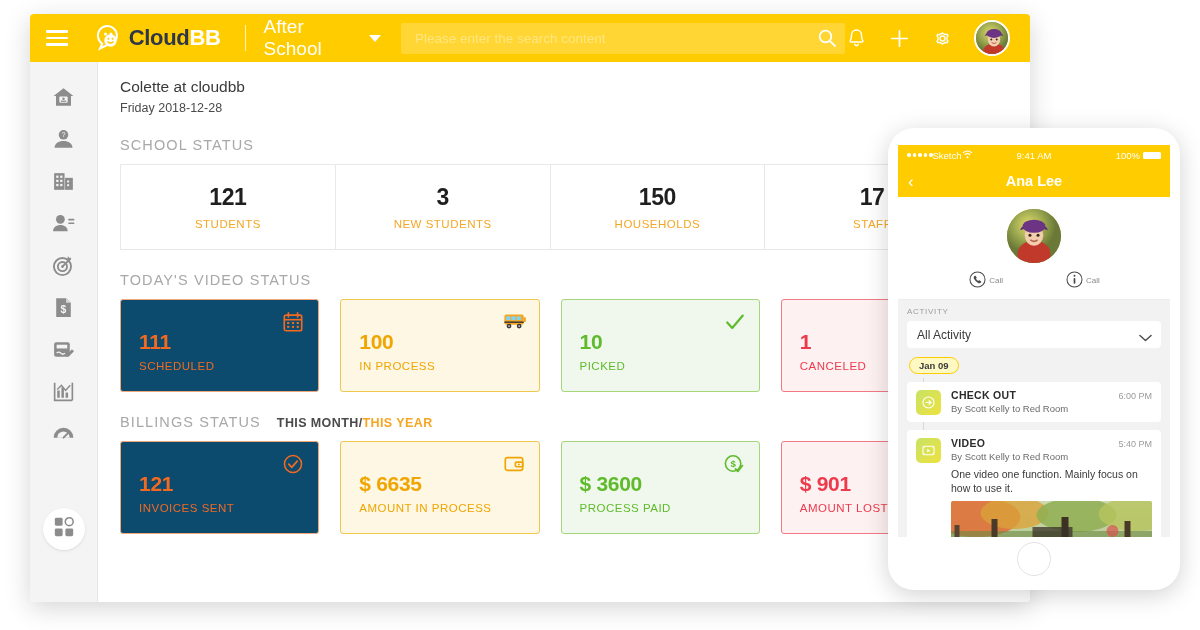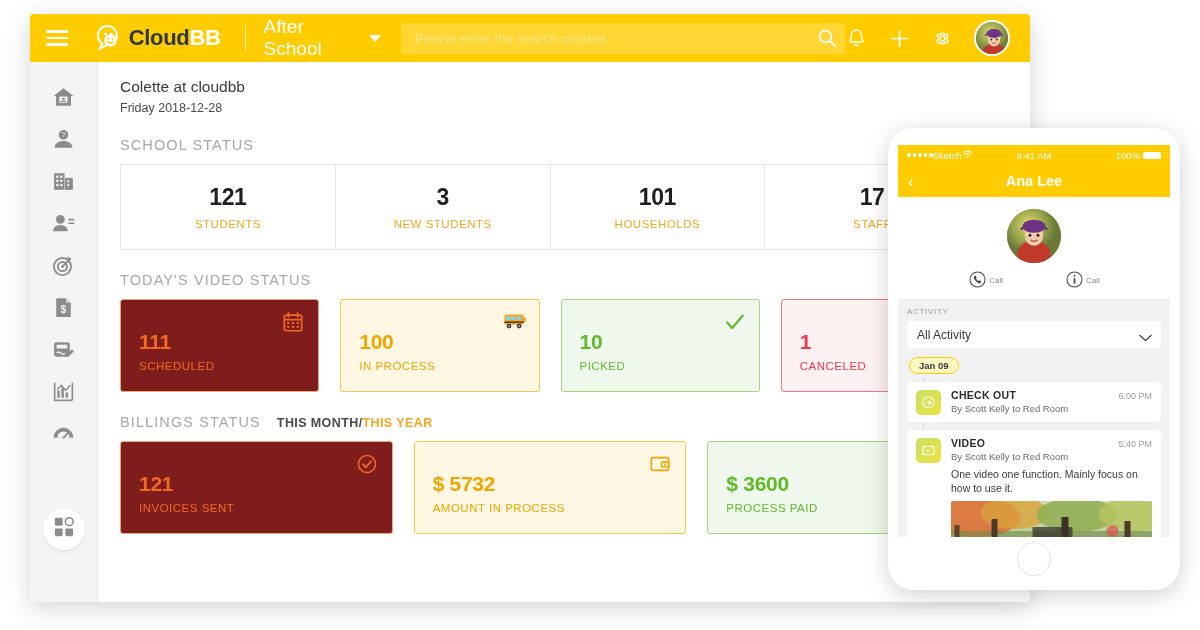--- a/index.html
+++ b/index.html
@@ -111,21 +111,21 @@
   
   .card-row { display: flex; gap: 21px; width: 860px; }
   .kcard {
     flex: 1; height: 93px; border-radius: 3px; border: 1px solid #ccc;
     position: relative; padding: 30px 0 0 18px;
   }
   .kcard .kicon { position: absolute; right: 14px; top: 11px; width: 22px; height: 22px; }
   .kcard .knum { font-size: 21px; font-weight: bold; letter-spacing: -0.3px; }
   .kcard .kcap { font-size: 11.5px; letter-spacing: .5px; margin-top: 6px; }
 
-  .k-orange { background: #7f1d1d; border-color: #F0A878; }
+  .k-orange { background: #0c4a6e; border-color: #F0A878; }
   .k-orange .knum, .k-orange .kcap { color: #F26A21; }
   .k-yellow { background: #FDF7E3; border-color: #EFC94C; }
   .k-yellow .knum, .k-yellow .kcap { color: #F0A500; }
   .k-green  { background: #F0F7EC; border-color: #A5D77A; }
   .k-green .knum, .k-green .kcap { color: #5FBB2C; }
   .k-red    { background: #FEF1F2; border-color: #F07A84; }
   .k-red .knum, .k-red .kcap { color: #ED3A4C; }
 
   
   .phone {
@@ -426,21 +426,21 @@
         <div class="stat-strip">
           <div class="stat-cell">
             <div class="stat-num">121</div>
             <div class="stat-cap">STUDENTS</div>
           </div>
           <div class="stat-cell">
             <div class="stat-num">3</div>
             <div class="stat-cap">NEW STUDENTS</div>
           </div>
           <div class="stat-cell">
-            <div class="stat-num">101</div>
+            <div class="stat-num">150</div>
             <div class="stat-cap">HOUSEHOLDS</div>
           </div>
           <div class="stat-cell">
             <div class="stat-num">17</div>
             <div class="stat-cap">STAFF</div>
           </div>
         </div>
 
         <div class="section-label">TODAY'S VIDEO STATUS</div>
 
@@ -521,36 +521,40 @@
           </div>
 
           <div class="kcard k-yellow">
             <span class="kicon">
               <svg width="22" height="22" viewBox="0 0 24 24">
                 <rect x="2.5" y="5" width="19" height="14" rx="2.4" fill="none" stroke="#F0A500" stroke-width="1.8"></rect>
                 <rect x="13.5" y="10" width="8" height="5" rx="1.4" fill="none" stroke="#F0A500" stroke-width="1.8"></rect>
                 <circle cx="17.3" cy="12.5" r="1.1" fill="#F0A500"></circle>
               </svg>
             </span>
-            <div class="knum">$ 5732</div>
+            <div class="knum">$ 6635</div>
             <div class="kcap">AMOUNT IN PROCESS</div>
           </div>
 
           <div class="kcard k-green">
             <span class="kicon">
               <svg width="22" height="22" viewBox="0 0 24 24">
                 <circle cx="11" cy="11.5" r="8.4" fill="none" stroke="#5FBB2C" stroke-width="1.7"></circle>
                 <text x="11" y="15.6" font-size="10.5" font-weight="bold" fill="#5FBB2C" text-anchor="middle" font-family="Liberation Sans">$</text>
                 <path d="M13.6 17.3l2.6 2.8 5-6.4" fill="none" stroke="#5FBB2C" stroke-width="1.9" stroke-linecap="round" stroke-linejoin="round"></path>
               </svg>
             </span>
             <div class="knum">$ 3600</div>
             <div class="kcap">PROCESS PAID</div>
           </div>
 
+          <div class="kcard k-red">
+            <div class="knum">$ 901</div>
+            <div class="kcap">AMOUNT LOST</div>
+          </div>
         </div>
 
       </div>
     </div>
   </div>
 
   <div class="phone">
     <div class="phone-screen">
 
       <div class="ph-status">

